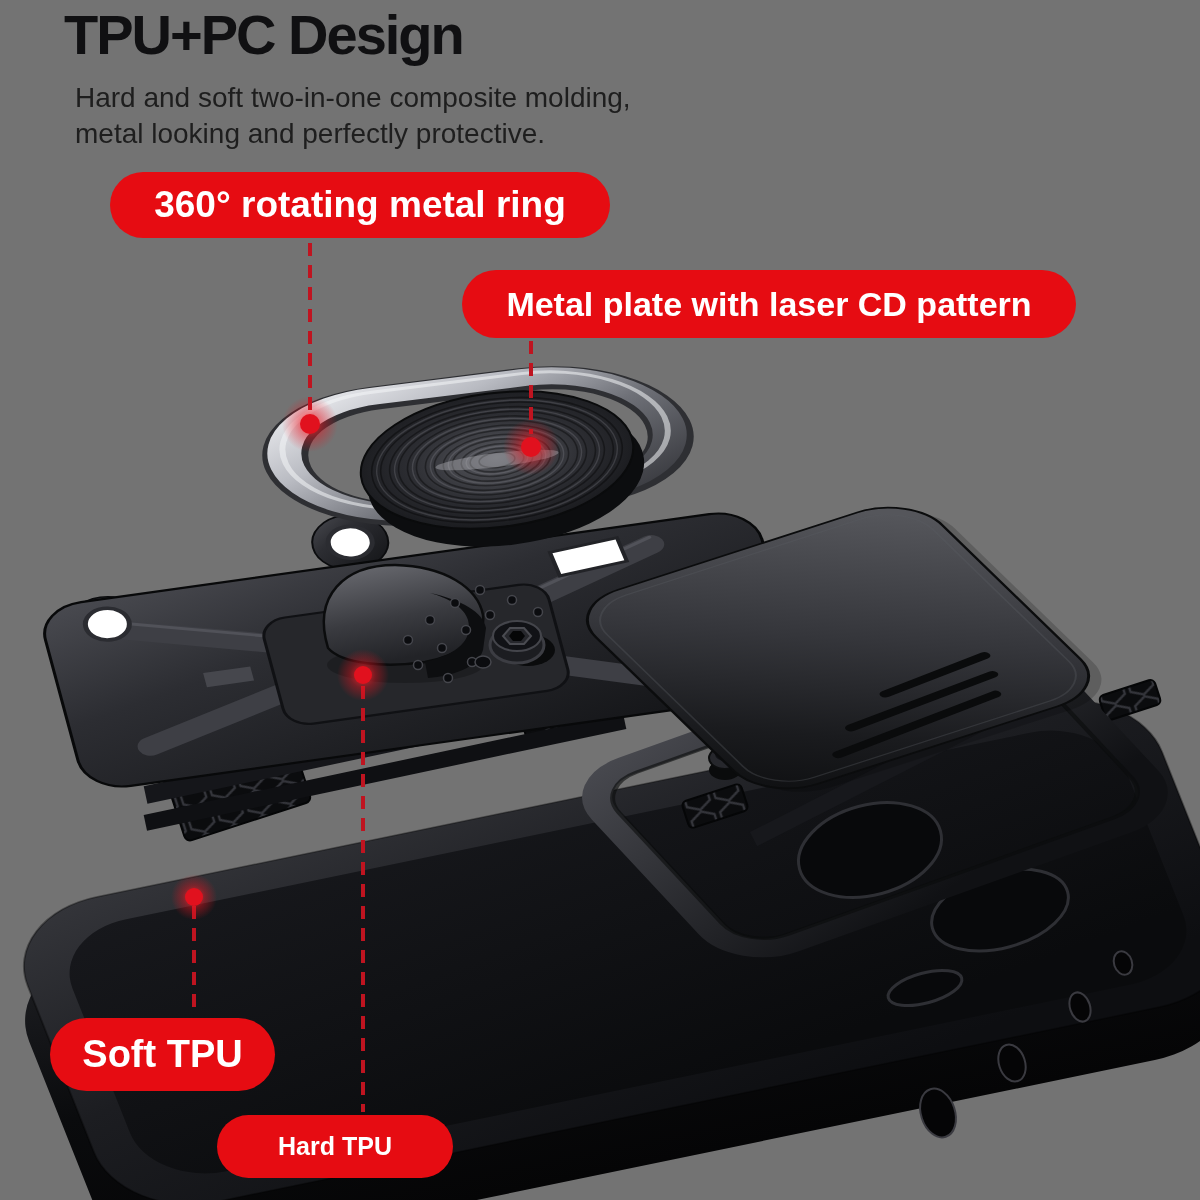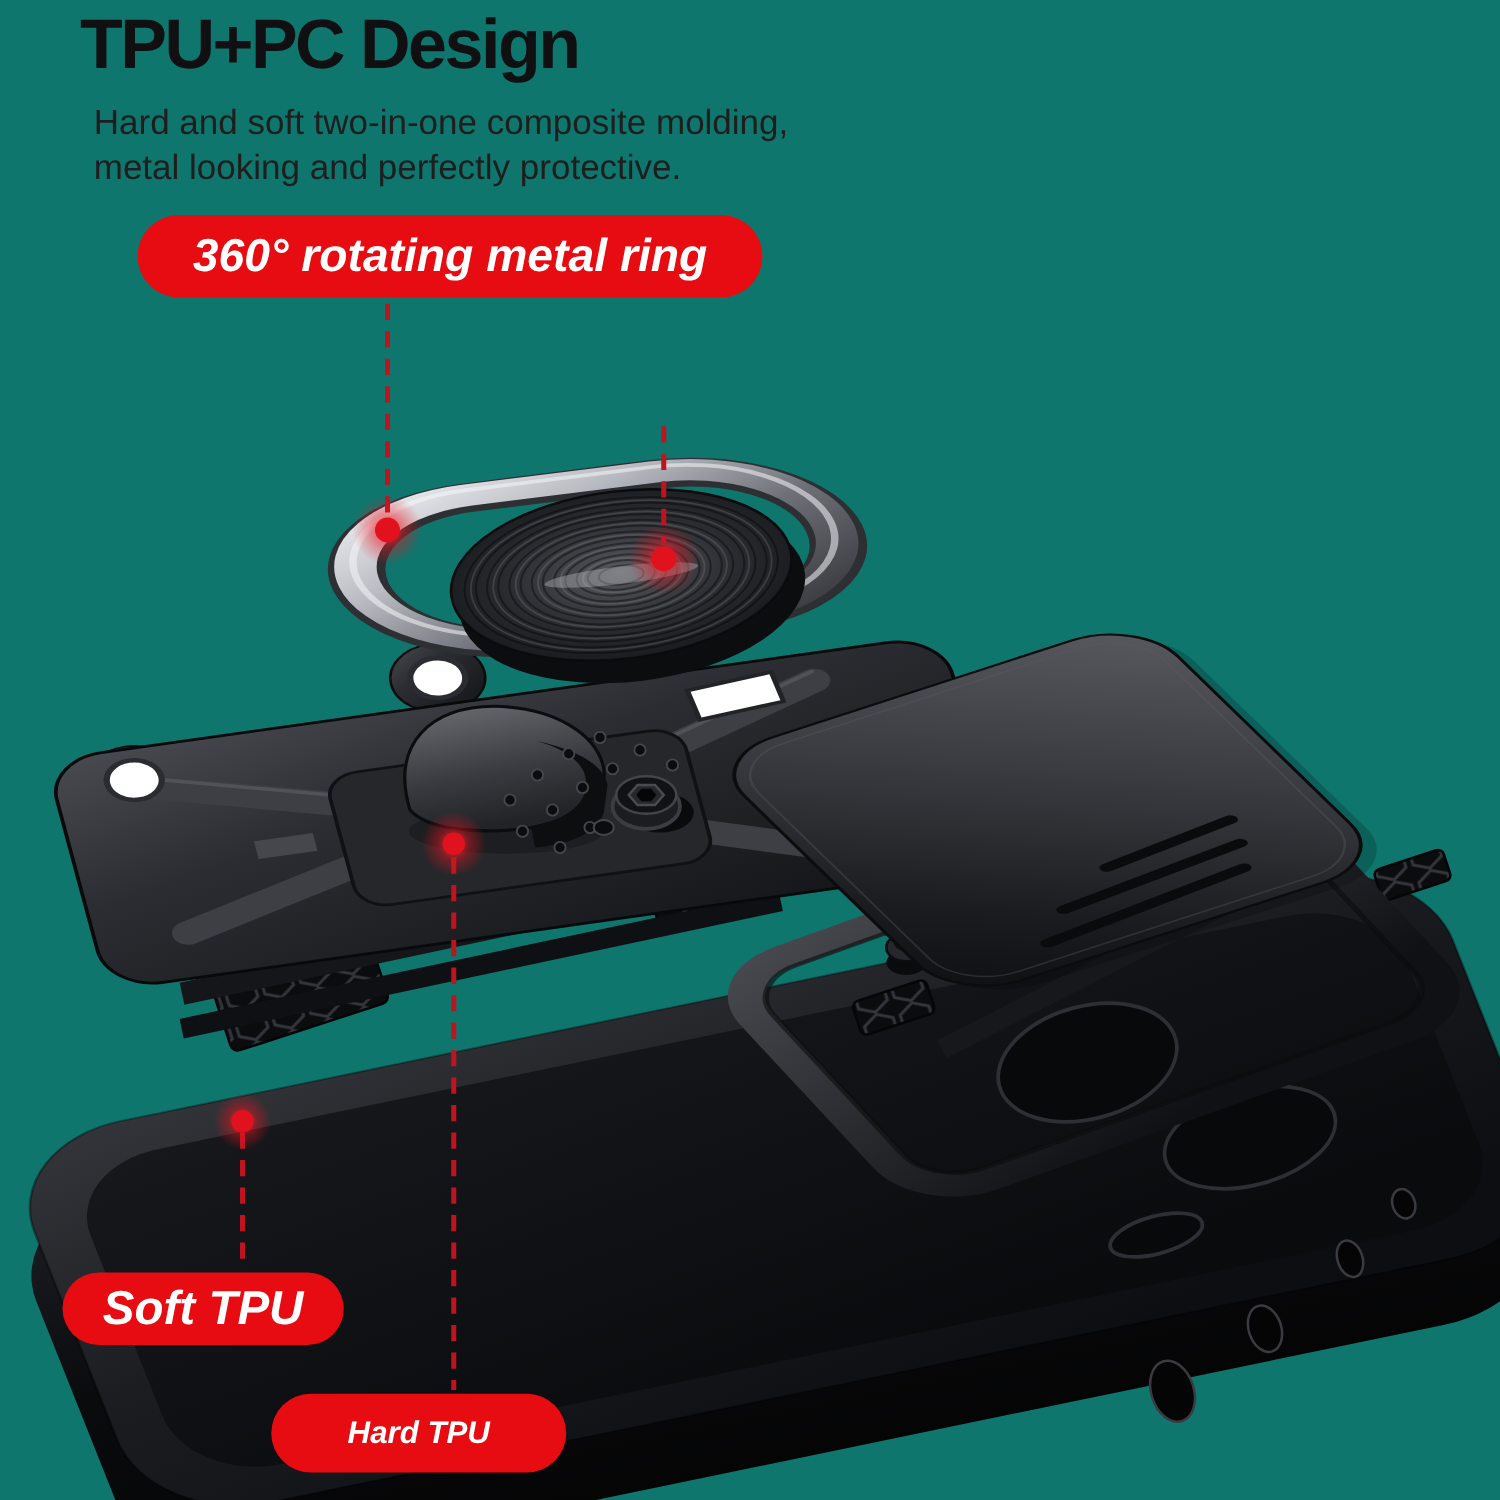--- a/index.html
+++ b/index.html
@@ -1,28 +1,28 @@
 <!DOCTYPE html>
 <html><head>
 <meta charset="utf-8">
 <style>
   html,body{margin:0;padding:0;background:#ffffff;}
-  .stage{position:relative;width:1200px;height:1200px;background:#0f766e;overflow:hidden;
+  .stage{position:relative;width:1200px;height:1200px;background:#737373;overflow:hidden;
          font-family:"Liberation Sans", sans-serif;}
   .scene{position:absolute;left:0;top:0;width:1200px;height:1200px;}
   .title{position:absolute;left:64px;top:2px;margin:0;font-size:56px;font-weight:800;
          letter-spacing:-2px;color:#101012;}
   .subtitle{position:absolute;left:75px;top:80px;margin:0;font-size:28px;line-height:1.28;
             color:#1e1e1e;}
   .pill{position:absolute;display:flex;align-items:center;justify-content:center;
         background:#e60c12;color:#ffffff;font-weight:700;border-radius:999px;
-        text-align:center;white-space:nowrap;font-style:italic;}
+        text-align:center;white-space:nowrap;}
   .pill-ring {left:110px; top:172px; width:500px; height:66px; font-size:37px;}
   .pill-plate{left:462px; top:270px; width:614px; height:68px; font-size:34px;}
-  .pill-soft {left:50px;  top:1018px;width:225px; height:58px; font-size:38px;}
+  .pill-soft {left:50px;  top:1018px;width:225px; height:73px; font-size:38px;}
   .pill-hard {left:217px; top:1115px;width:236px; height:63px; font-size:25px;}
   .dash{stroke:#bf1420;stroke-width:4;stroke-dasharray:13 9;fill:none;}
 </style>
 </head>
 <body>
 
 <div class="stage">
 
   <svg class="scene" viewBox="0 0 1200 1200" aria-hidden="true">
     <defs>
@@ -288,16 +288,17 @@
     </g>
   </svg>
 
   <h1 class="title">TPU+PC Design</h1>
   <p class="subtitle">
     <span>Hard and soft two-in-one composite molding,</span><br>
     <span>metal looking and perfectly protective.</span>
   </p>
 
   <div class="pill pill-ring">360° rotating metal ring</div>
+  <div class="pill pill-plate">Metal plate with laser CD pattern</div>
   <div class="pill pill-soft">Soft TPU</div>
   <div class="pill pill-hard">Hard TPU</div>
 
 </div>
 
 </body></html>

